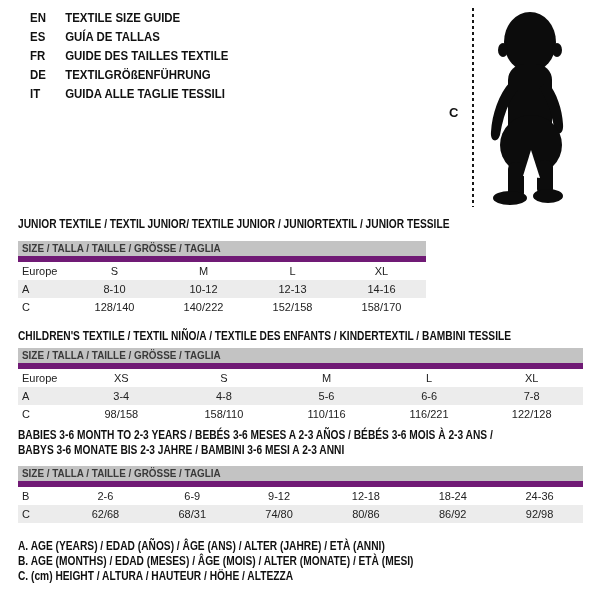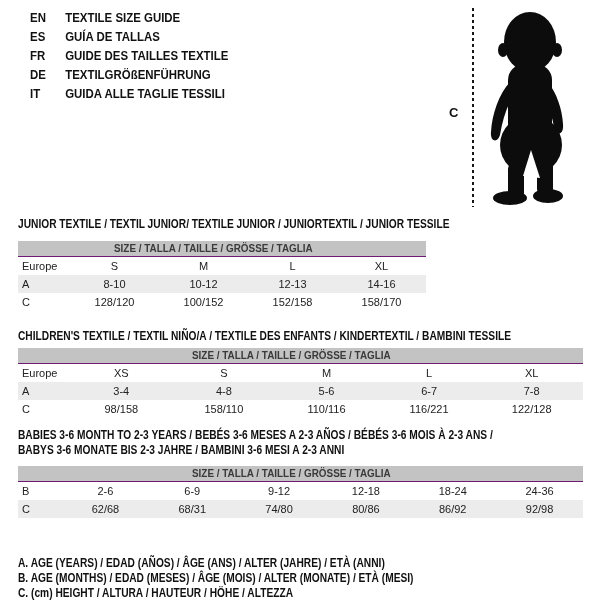--- a/index.html
+++ b/index.html
@@ -23,28 +23,28 @@
   
   .sec-title{position:absolute;left:18px;font-weight:bold;font-size:12px;color:#101010;
     white-space:nowrap;transform:scaleX(0.85);transform-origin:0 0;line-height:15px;}
 
   
   .tbl{position:absolute;left:18px;border-collapse:separate;border-spacing:0;
     table-layout:fixed;font-size:11px;color:#222;}
   .tbl td{height:18px;line-height:16px;text-align:center;padding:0;vertical-align:middle;
     overflow:hidden;}
   .tbl td.lbl{text-align:left;padding-left:4px;}
-  .tbl tr.band td{background:#c3c3c3;border-bottom:1px solid #701a75;text-align:center;
+  .tbl tr.band td{background:#c3c3c3;border-bottom:6px solid #701a75;text-align:left;
     padding-left:4px;height:15px;line-height:15px;}
   .tbl tr.band span{display:inline-block;font-weight:bold;color:#3a3a3a;white-space:nowrap;
     transform:scaleX(0.9);transform-origin:0 50%;}
   .tbl tr.alt td{background:#ececec;}
 
   
-  .notes{position:absolute;left:18px;top:556px;}
+  .notes{position:absolute;left:18px;top:539px;}
   .note{font-weight:bold;font-size:12px;color:#101010;line-height:15px;white-space:nowrap;
     transform:scaleX(0.85);transform-origin:0 0;}
 </style>
 </head>
 <body>
 
 <div class="langs">
   <div class="lang-row">
     <span class="lang-code">EN</span>
     <span>TEXTILE SIZE GUIDE</span>
@@ -108,22 +108,22 @@
   </tr>
   <tr class="alt">
     <td class="lbl">A</td>
     <td>8-10</td>
     <td>10-12</td>
     <td>12-13</td>
     <td>14-16</td>
   </tr>
   <tr>
     <td class="lbl">C</td>
-    <td>128/120</td>
-    <td>100/152</td>
+    <td>128/140</td>
+    <td>140/222</td>
     <td>152/158</td>
     <td>158/170</td>
   </tr>
 </tbody>
   </table>
 
 <div class="sec-title" style="top:329px">CHILDREN'S TEXTILE / TEXTIL NIÑO/A / TEXTILE DES ENFANTS / KINDERTEXTIL / BAMBINI TESSILE</div>
 <table class="tbl" style="top:348px;width:565px">
   <colgroup>
       <col style="width:52px">
@@ -143,21 +143,21 @@
     <td>S</td>
     <td>M</td>
     <td>L</td>
     <td>XL</td>
   </tr>
   <tr class="alt">
     <td class="lbl">A</td>
     <td>3-4</td>
     <td>4-8</td>
     <td>5-6</td>
-    <td>6-7</td>
+    <td>6-6</td>
     <td>7-8</td>
   </tr>
   <tr>
     <td class="lbl">C</td>
     <td>98/158</td>
     <td>158/110</td>
     <td>110/116</td>
     <td>116/221</td>
     <td>122/128</td>
   </tr>

